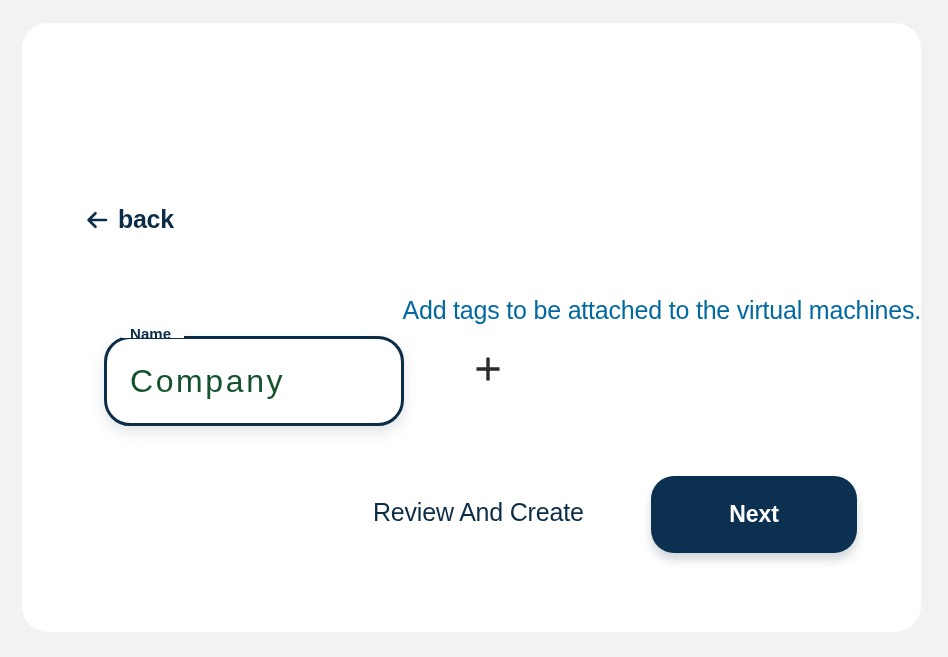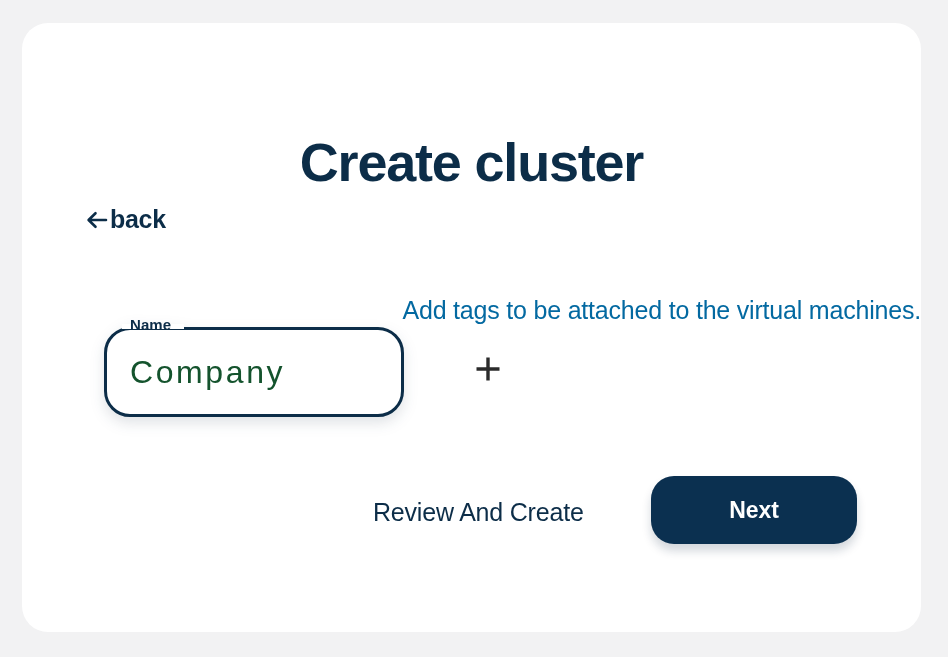--- a/index.html
+++ b/index.html
@@ -48,21 +48,21 @@
     white-space: nowrap;
   }
 
   
   .back-link {
     position: absolute;
     left: 64px;
     top: 183px;
     display: flex;
     align-items: center;
-    gap: 2px;
+    gap: 10px;
     cursor: pointer;
     user-select: none;
   }
   .back-arrow {
     display: block;
     width: 22px;
     height: 22px;
     color: #0c2d48;
   }
   .back-arrow svg { display: block; }
@@ -97,21 +97,21 @@
     width: 760px;
     height: 120px;
     display: flex;
     align-items: flex-start;
   }
 
   .field {
     position: relative;
     width: 300px;
     height: 90px;
-    margin-top: 20px;
+    margin-top: 29px;
     margin-right: 33px;
     filter: drop-shadow(0 6px 7px rgba(16, 40, 64, 0.13));
   }
 
   .field .field-box {
     position: absolute;
     inset: 0;
     border-radius: 26px;
     background: #ffffff;
     border: 3px solid #0c2d48;
@@ -202,40 +202,39 @@
     padding: 0;
     cursor: pointer;
     white-space: nowrap;
     font-family: "Liberation Sans", sans-serif;
   }
   .next-button {
     position: absolute;
     left: 629px;
     top: 0;
     width: 206px;
-    height: 68px;
+    height: 77px;
     border-radius: 23px;
     background: #0b3050;
     color: #ffffff;
     font-size: 23px;
     font-weight: 700;
     letter-spacing: -0.1px;
     border: none;
     cursor: pointer;
     box-shadow: 0 7px 10px rgba(16, 40, 64, 0.18);
     font-family: "Liberation Sans", sans-serif;
   }
 </style>
 </head>
 <body>
 
 <div class="page">
   <div class="card">
 
-    <h1 class="title">Create cluster</h1>
 
     <div class="back-link">
       <span class="back-arrow">
         <svg viewBox="0 0 22 22" width="22" height="22" aria-hidden="true">
           <path d="M20 11 H3.5 M9.5 4.2 L2.6 11 L9.5 17.8" fill="none" stroke="currentColor" stroke-width="2.6" stroke-linecap="round" stroke-linejoin="round"></path>
         </svg>
       </span>
       <span class="back-label">back</span>
     </div>
 

